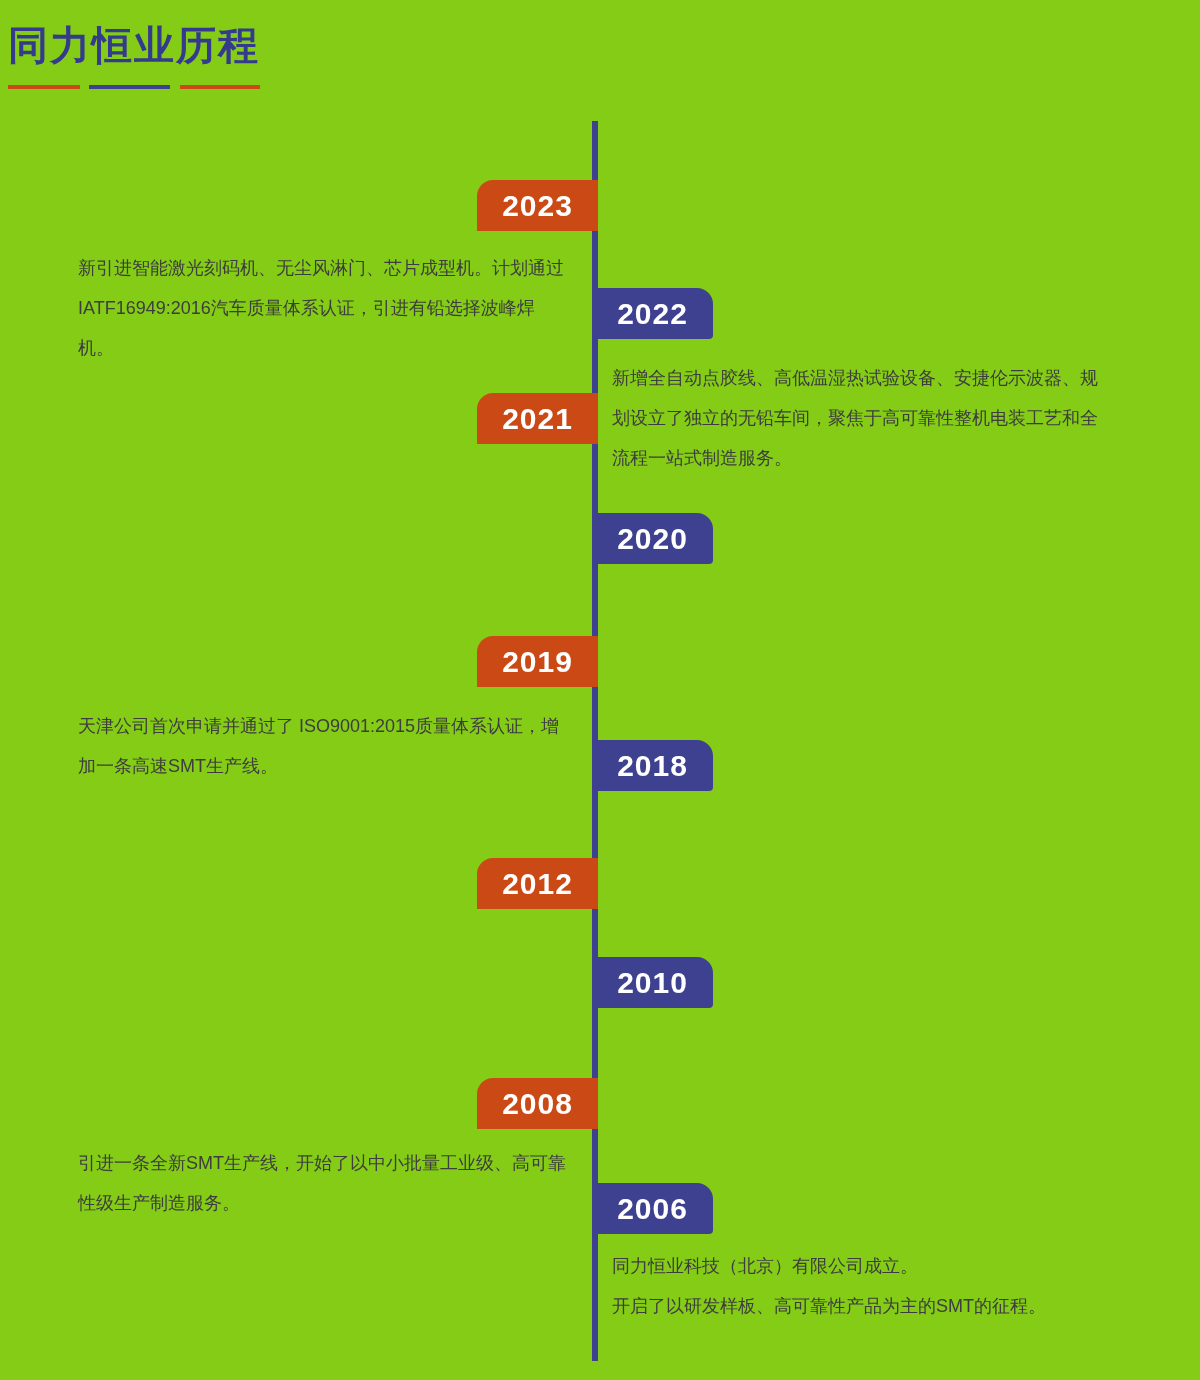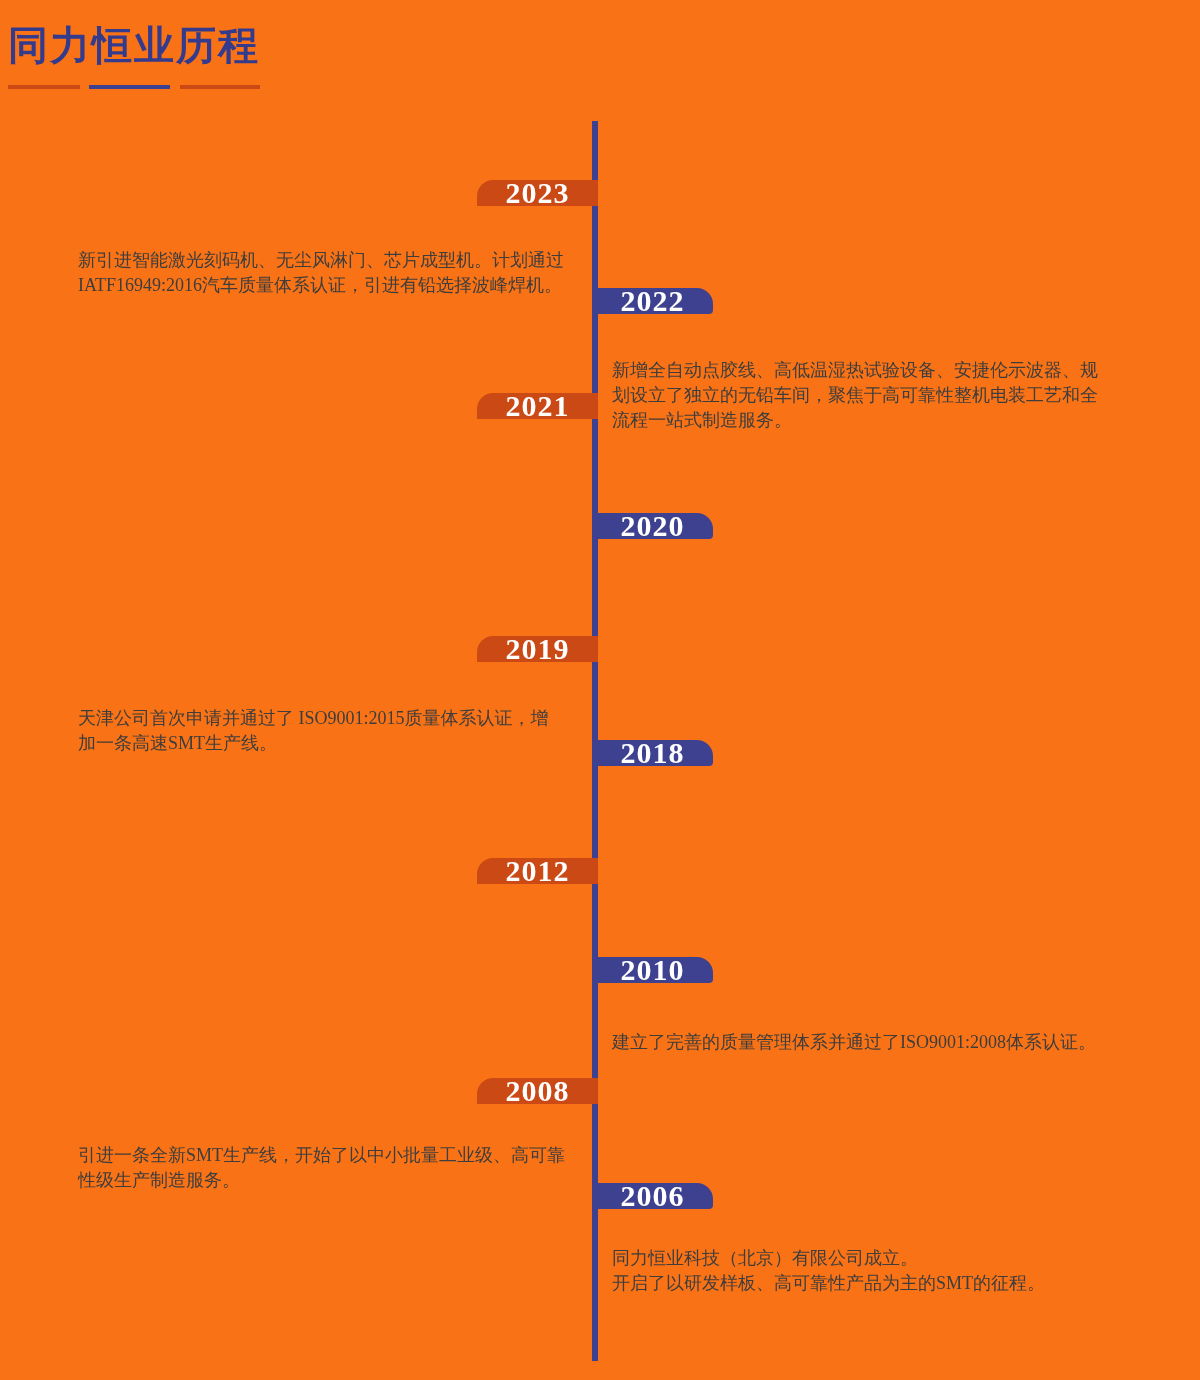--- a/index.html
+++ b/index.html
@@ -7,23 +7,23 @@
     --blue:#3E4190;
     --title-blue:#343B8D;
     --body-text:#3D3D3D;
   }
   *{margin:0;padding:0;box-sizing:border-box;}
   html,body{background:#ffffff;}
   .page{
     position:relative;
     width:1200px;
     height:1380px;
-    background:#f97316;
+    background:#84cc16;
     overflow:hidden;
-    font-family:Liberation Serif, serif;
+    font-family:Liberation Sans, sans-serif;
   }
   .page-title{
     position:absolute;
     left:8px;
     top:18px;
     font-size:40px;
     font-weight:bold;
     color:var(--title-blue);
     letter-spacing:2px;
   }
@@ -39,21 +39,21 @@
     position:absolute;
     left:592px;
     top:121px;
     width:6px;
     height:1240px;
     background:var(--blue);
   }
   .badge{
     position:absolute;
     width:121px;
-    height:26px;
+    height:51px;
     color:#ffffff;
     font-size:30px;
     font-weight:bold;
     display:flex;
     align-items:center;
     justify-content:center;
     letter-spacing:1px;
   }
   .badge.left{
     left:477px;
@@ -61,21 +61,21 @@
     border-radius:16px 0 0 0;
   }
   .badge.right{
     left:592px;
     background:var(--blue);
     border-radius:0 16px 4px 0;
   }
   .entry-text{
     position:absolute;
     font-size:18px;
-    line-height:25px;
+    line-height:40px;
     color:var(--body-text);
     white-space:pre-line;
   }
   .entry-text.left{left:78px;width:488px;}
   .entry-text.right{left:612px;width:495px;}
   .entry-text.wide{width:545px;}
 </style>
 </head>
 <body>
 
@@ -99,21 +99,20 @@
   <div class="badge right" style="top:513px">2020</div>
 
   <div class="badge left" style="top:636px">2019</div>
   <div class="entry-text left" style="top:706px">天津公司首次申请并通过了 ISO9001:2015质量体系认证，增加一条高速SMT生产线。</div>
 
   <div class="badge right" style="top:740px">2018</div>
 
   <div class="badge left" style="top:858px">2012</div>
 
   <div class="badge right" style="top:957px">2010</div>
-  <div class="entry-text right" style="top:1030px">建立了完善的质量管理体系并通过了ISO9001:2008体系认证。</div>
 
   <div class="badge left" style="top:1078px">2008</div>
   <div class="entry-text left" style="top:1143px">引进一条全新SMT生产线，开始了以中小批量工业级、高可靠性级生产制造服务。</div>
 
   <div class="badge right" style="top:1183px">2006</div>
   <div class="entry-text right wide" style="top:1246px">同力恒业科技（北京）有限公司成立。
 开启了以研发样板、高可靠性产品为主的SMT的征程。</div>
 
 </div>
 

